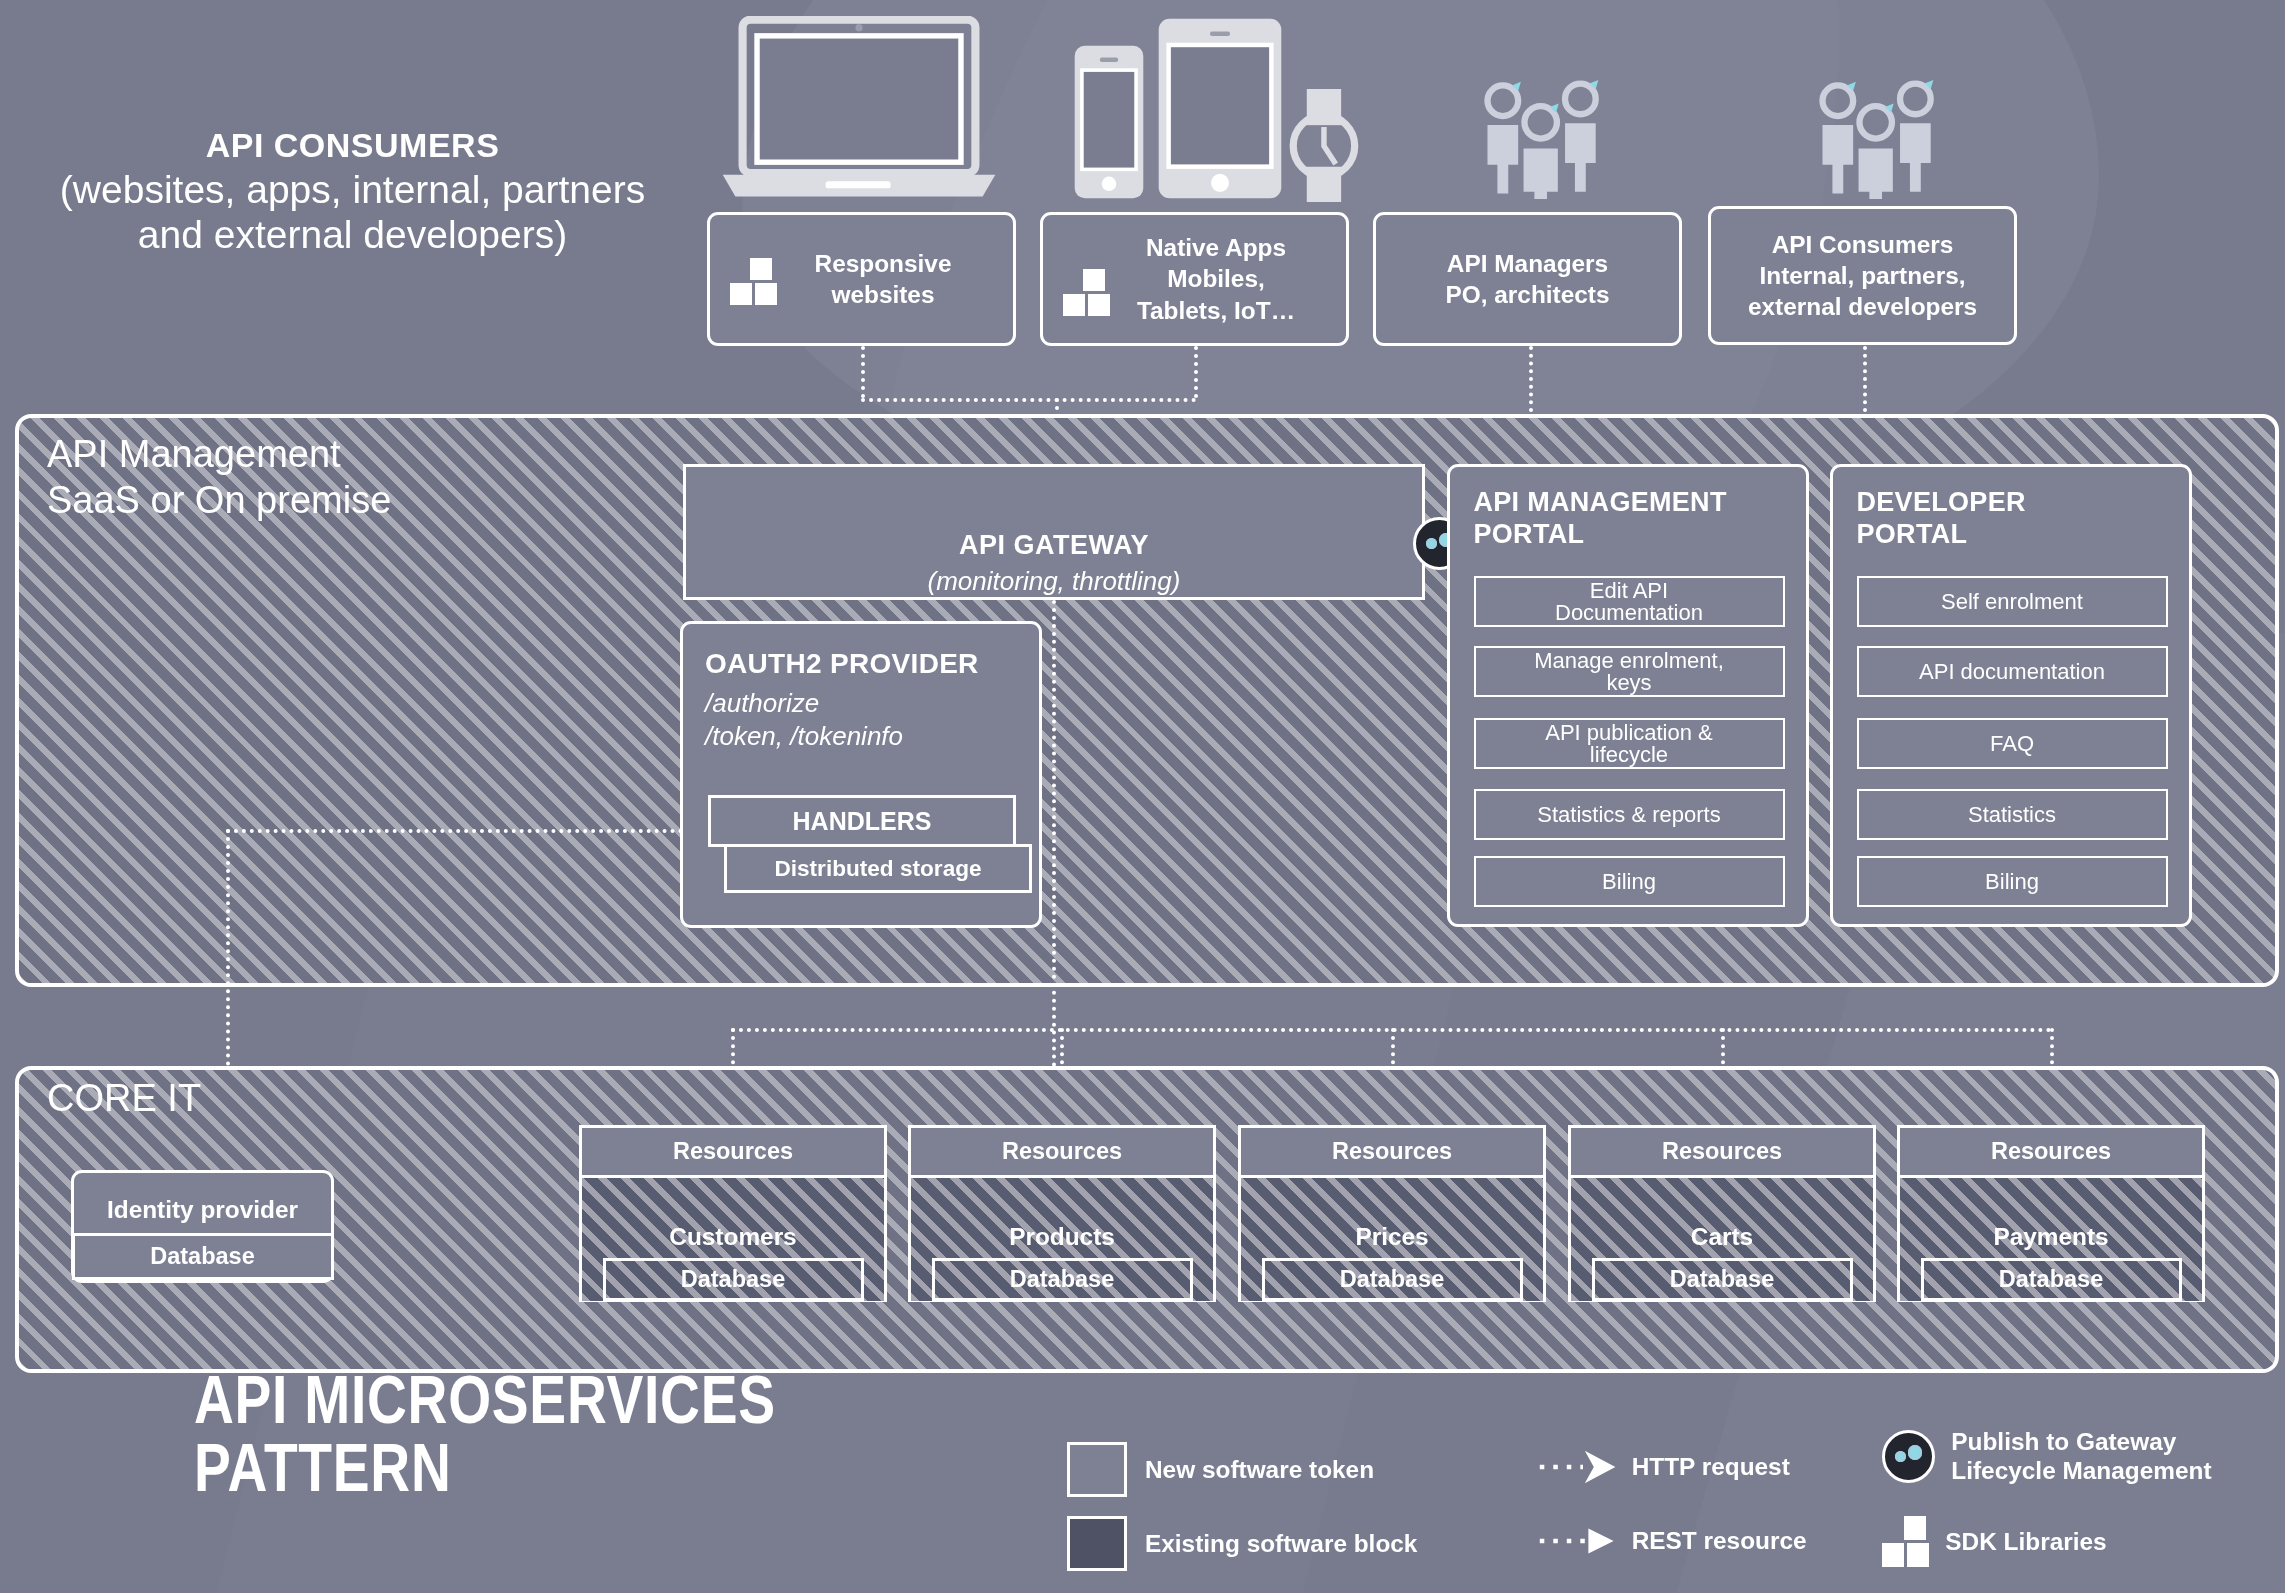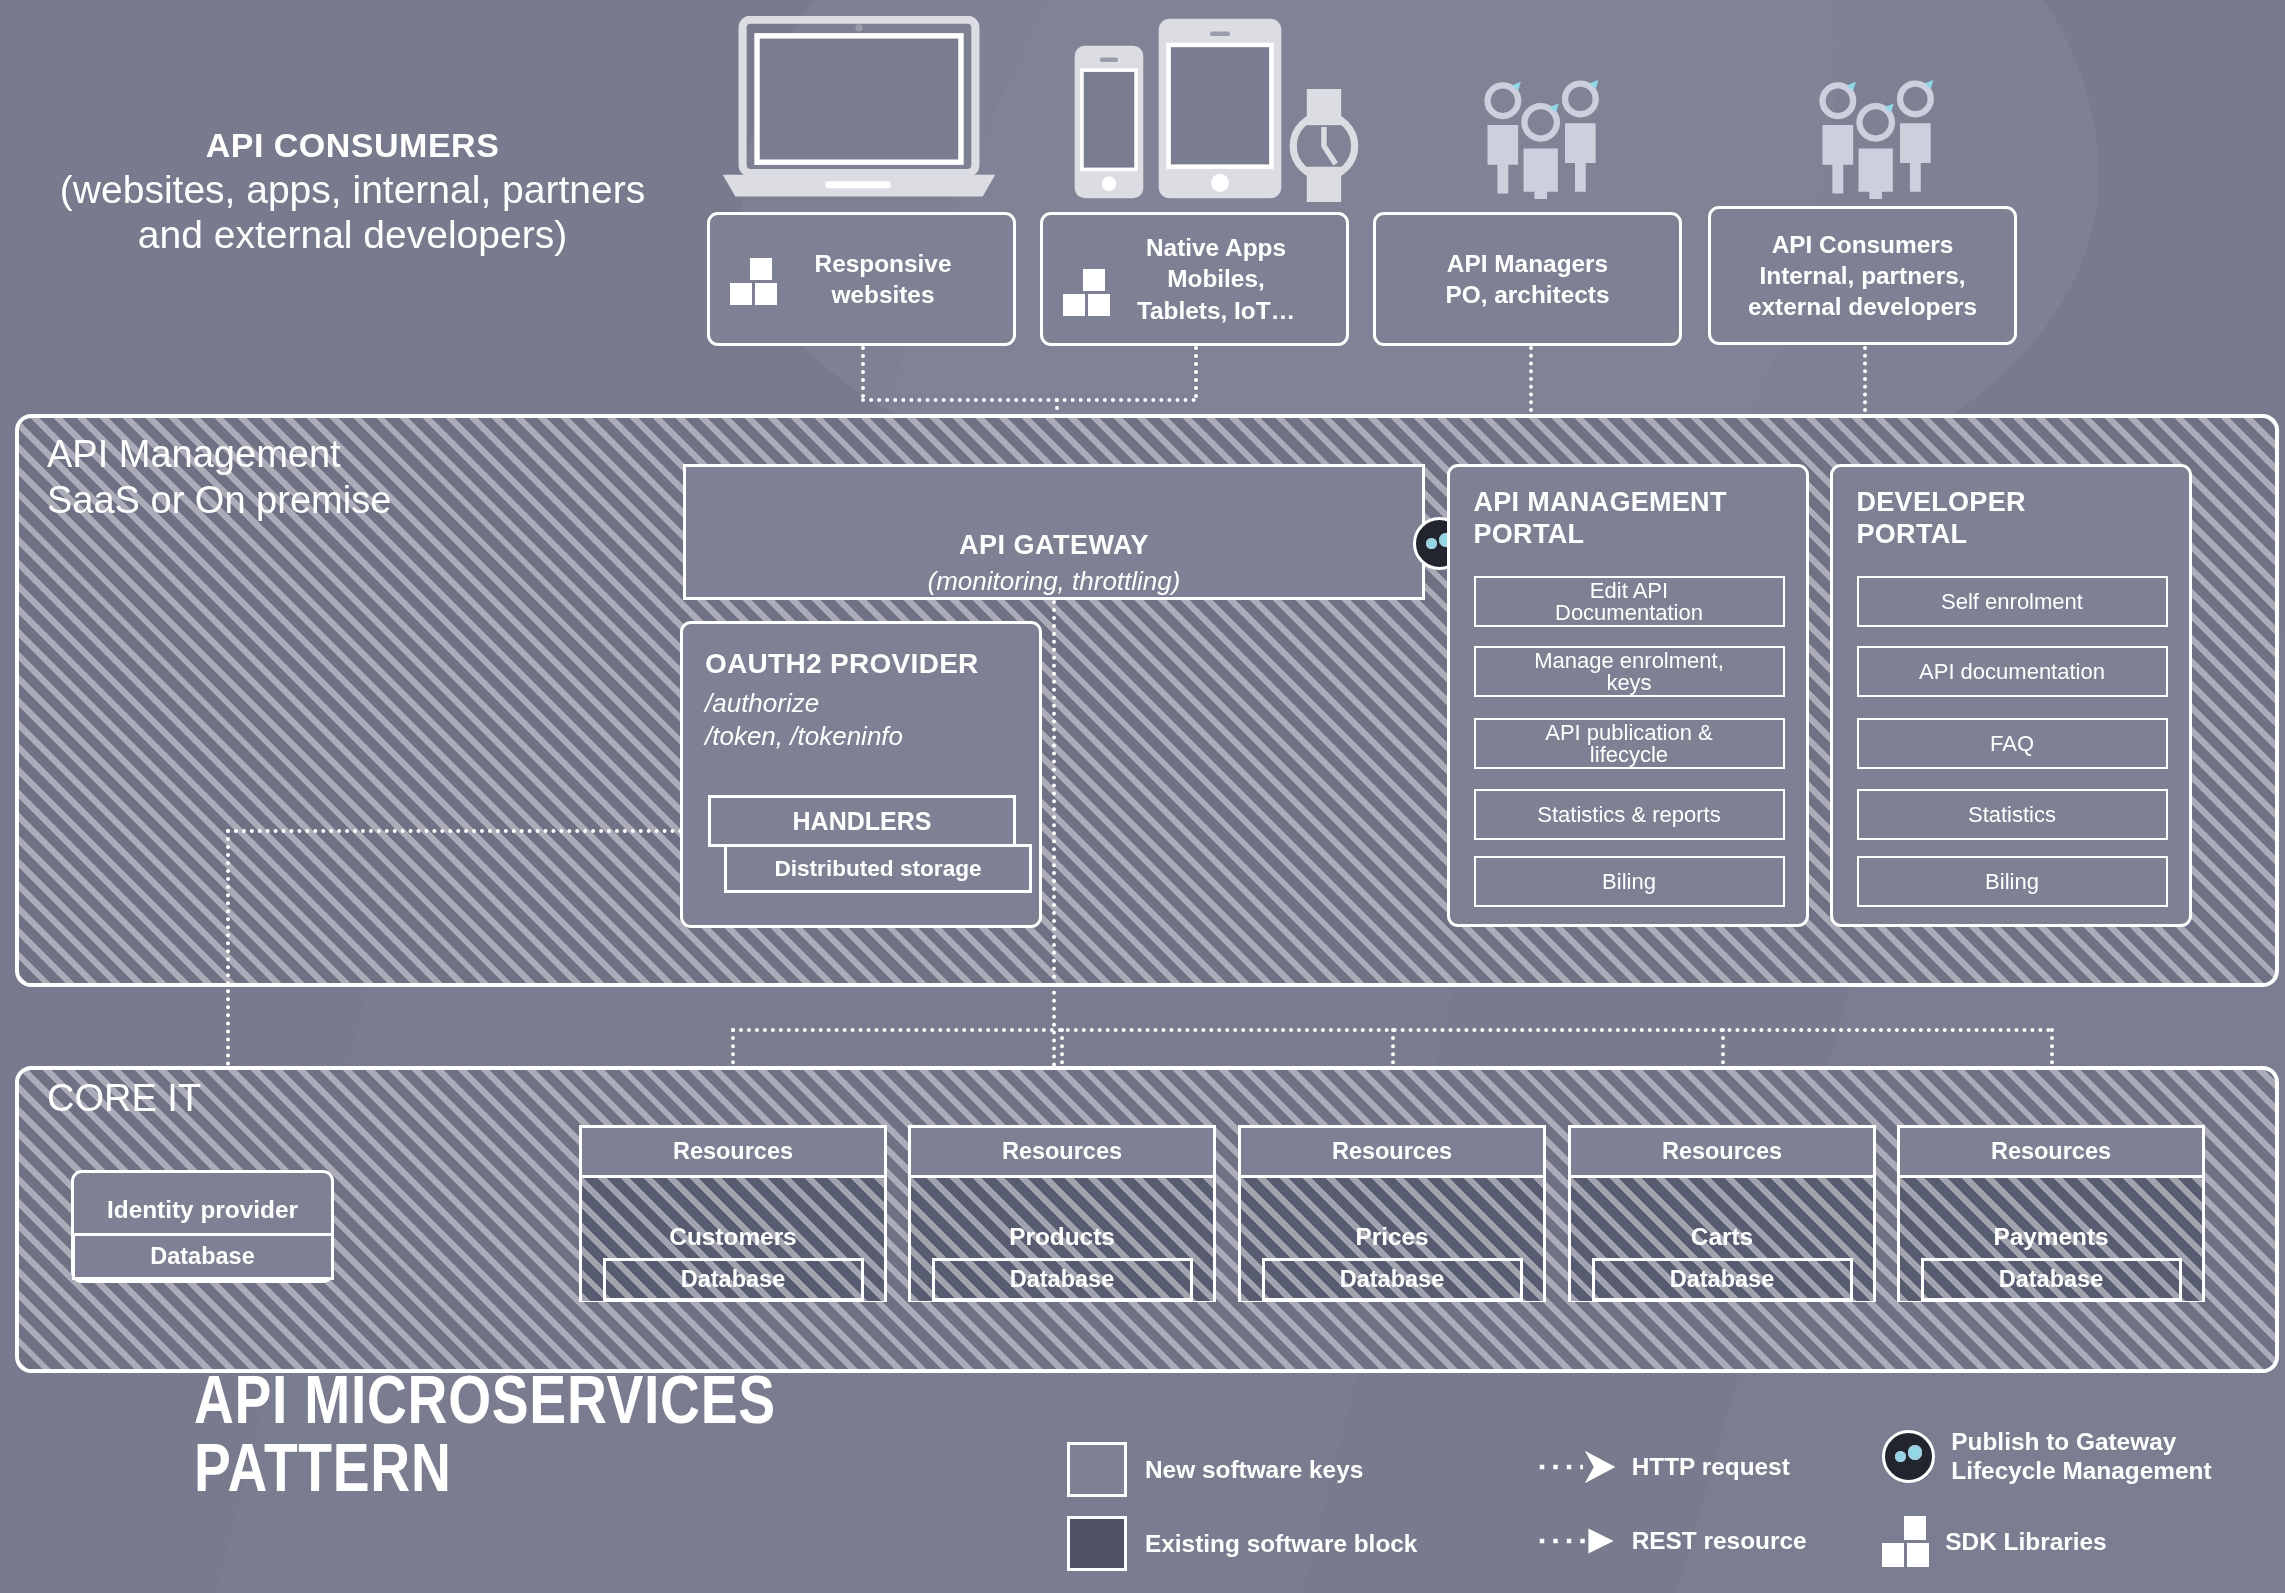--- a/index.html
+++ b/index.html
@@ -349,21 +349,21 @@
       <span class="t-db">Database</span>
     </div>
   </div>
 </div>
 
 <div class="t-title" style="position:absolute;left:194px;top:1366px;width:995px;white-space:pre-line;">API MICROSERVICES
 PATTERN</div>
 
 <div style="position:absolute;left:1067px;top:1442px;display:flex;align-items:center;gap:18px;">
   <span style="width:54px;height:49px;border:3.6px solid #fff;background:#7e8193;display:block;"></span>
-  <span class="t-legend">New software keys</span>
+  <span class="t-legend">New software token</span>
 </div>
 <div style="position:absolute;left:1067px;top:1516px;display:flex;align-items:center;gap:18px;">
   <span style="width:54px;height:49px;border:3.6px solid #fff;background:#4f5265;display:block;"></span>
   <span class="t-legend">Existing software block</span>
 </div>
 
 <div style="position:absolute;left:1538px;top:1449px;display:flex;align-items:center;gap:12.7px;">
   <svg width="81" height="36" viewBox="0 0 90 40">
     <line x1="2" y1="20" x2="50" y2="20" stroke="#fff" stroke-width="5" stroke-dasharray="5 10"></line>
     <path d="M52 2 L86 20 L52 38 L62 20 Z" fill="#fff"></path>

